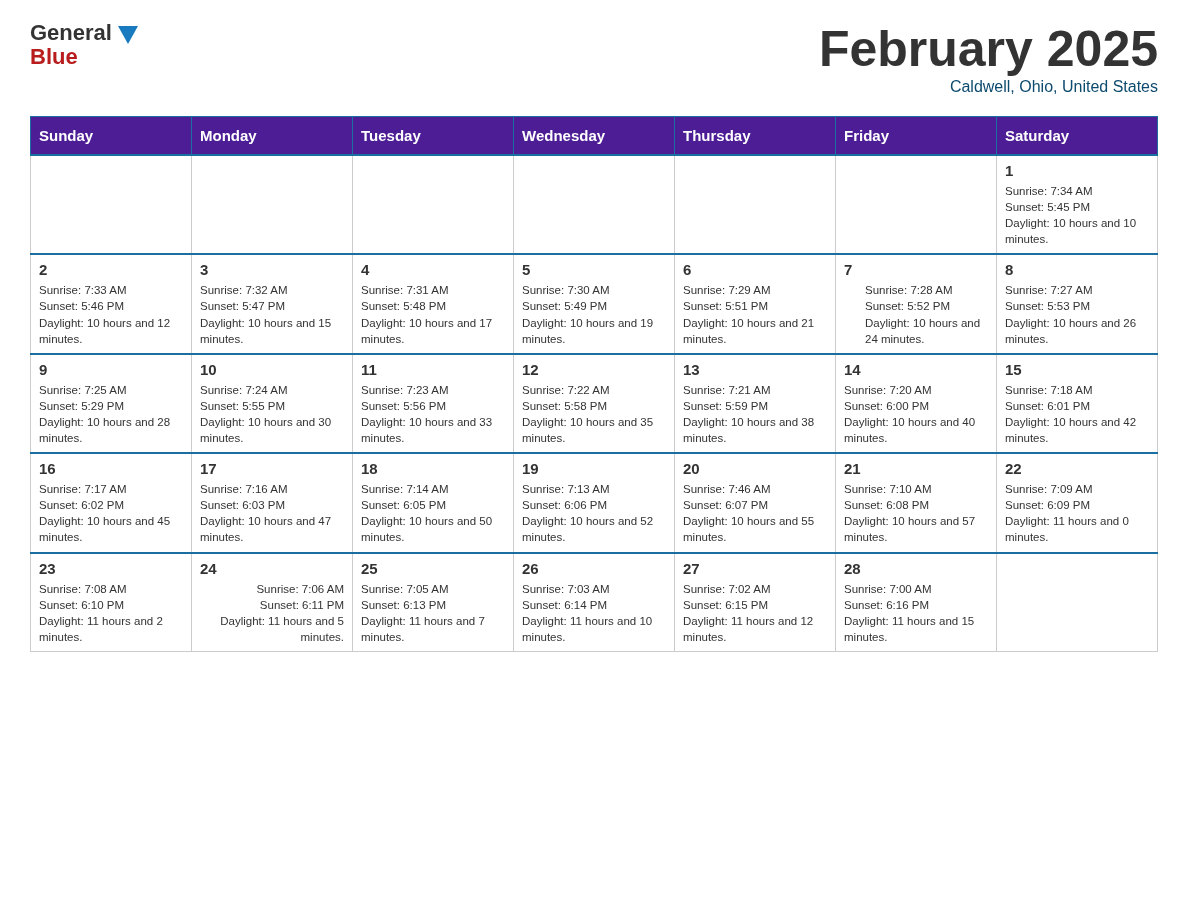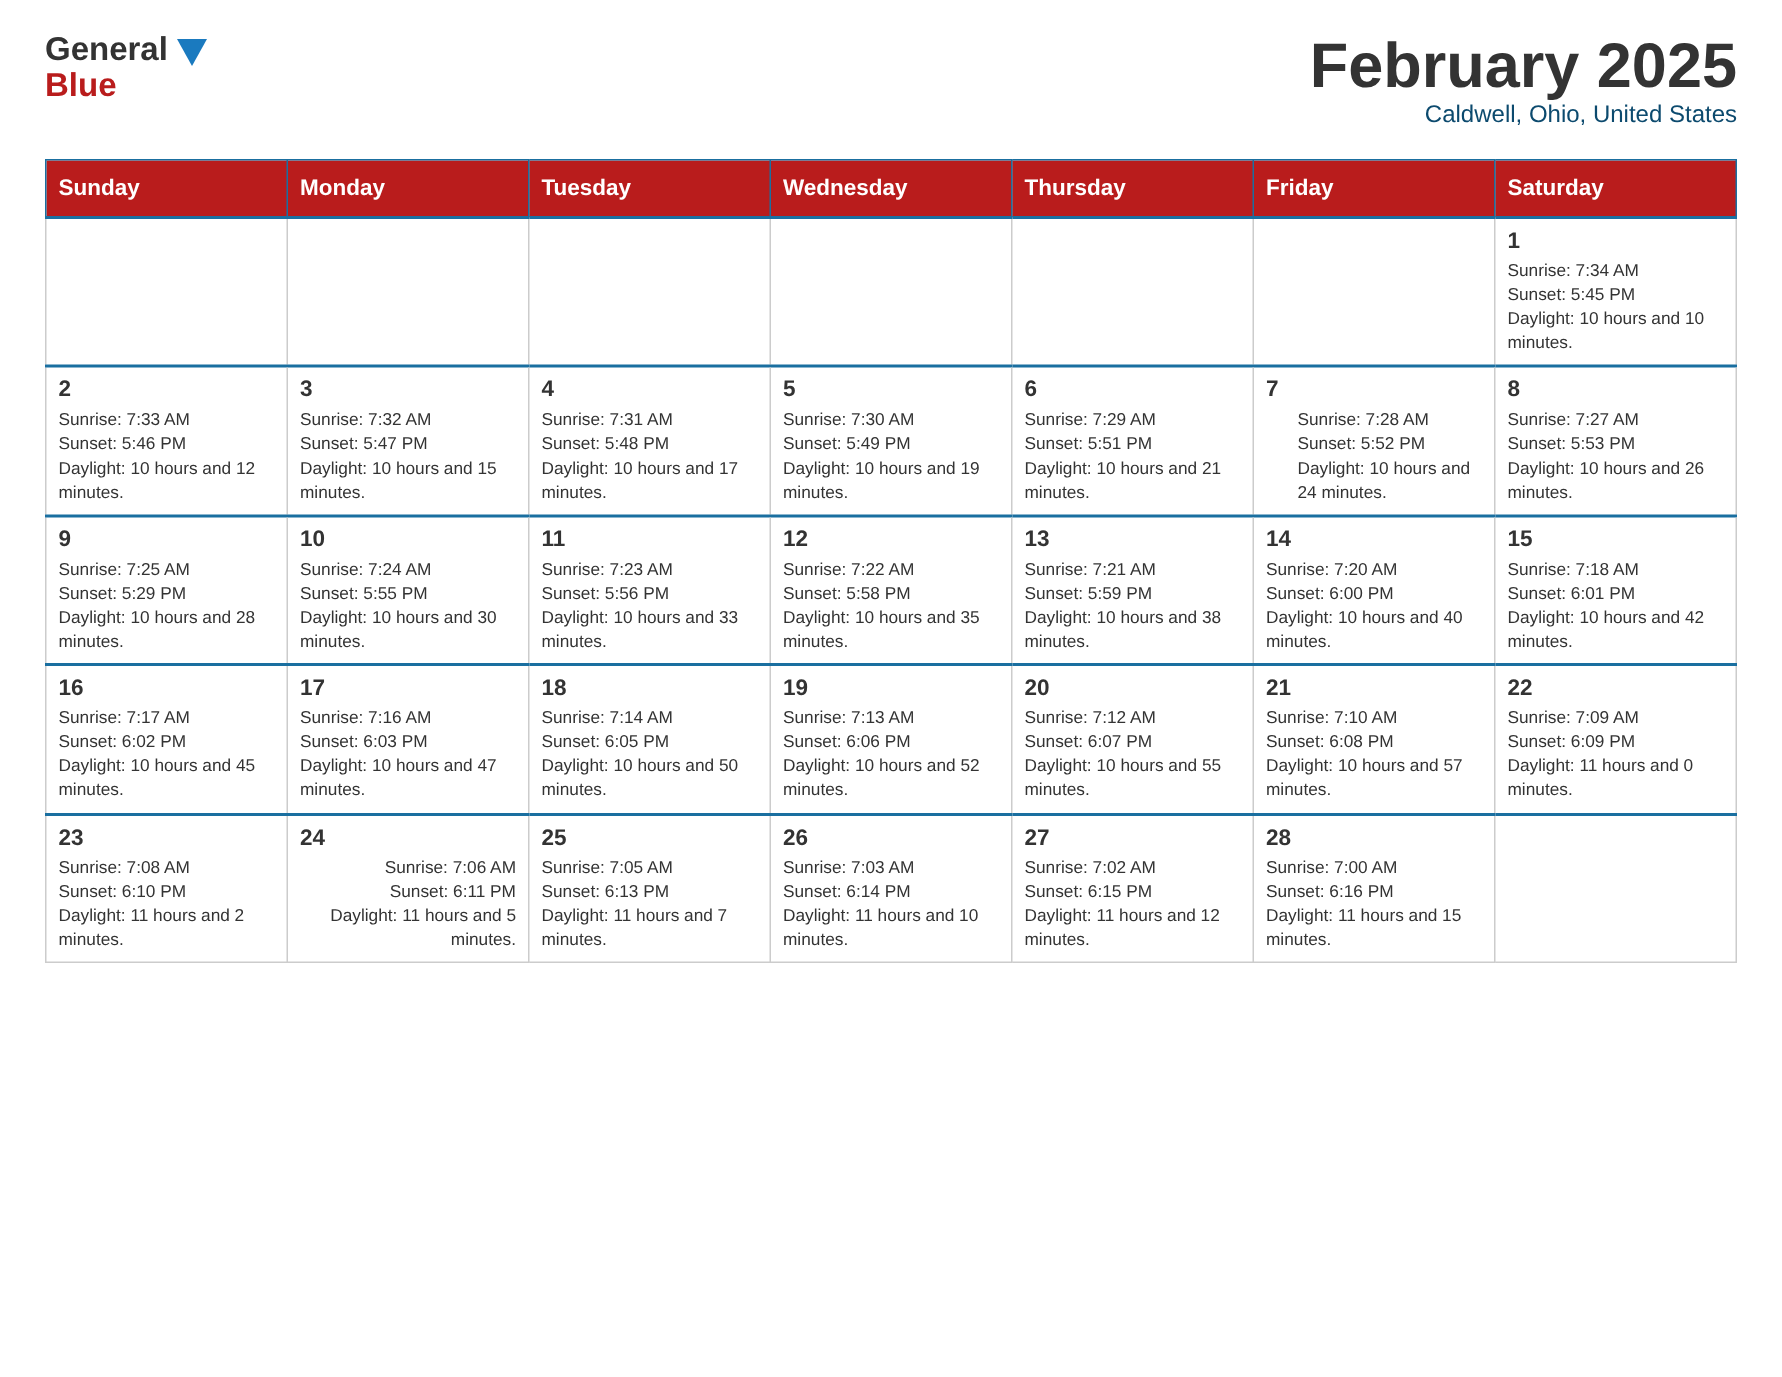--- a/index.html
+++ b/index.html
@@ -42,35 +42,35 @@
     .logo-blue {
       font-size: 22px;
       font-weight: bold;
       color: #b91c1c;
       margin-top: -2px;
     }
     .title-area {
       text-align: right;
     }
     .title-area h1 {
-      font-size: 42px;
+      font-size: 50px;
       font-weight: bold;
       color: #333;
     }
     .title-area .subtitle {
       font-size: 16px;
       color: #0c4a6e;
     }
     .calendar {
       width: 100%;
       border-collapse: collapse;
       border: 1px solid #bbb;
     }
     .calendar th {
-      background-color: #b91c1c;
+      background-color: #4c1d95;
       color: #fff;
       padding: 10px 8px;
       text-align: left;
       font-size: 15px;
       border: 1px solid #1a6fa0;
     }
     .calendar td {
       vertical-align: top;
       border: 1px solid #ccc;
       padding: 6px 8px;
@@ -249,21 +249,21 @@
 Daylight: 10 hours and 50 minutes.</div>
         </td>
         <td>
           <span class="day-number">19</span>
           <div class="day-info" style="white-space: pre-line;">Sunrise: 7:13 AM
 Sunset: 6:06 PM
 Daylight: 10 hours and 52 minutes.</div>
         </td>
         <td>
           <span class="day-number">20</span>
-          <div class="day-info" style="white-space: pre-line;">Sunrise: 7:12 AM
+          <div class="day-info" style="white-space: pre-line;">Sunrise: 7:46 AM
 Sunset: 6:07 PM
 Daylight: 10 hours and 55 minutes.</div>
         </td>
         <td>
           <span class="day-number">21</span>
           <div class="day-info" style="white-space: pre-line;">Sunrise: 7:10 AM
 Sunset: 6:08 PM
 Daylight: 10 hours and 57 minutes.</div>
         </td>
         <td>

